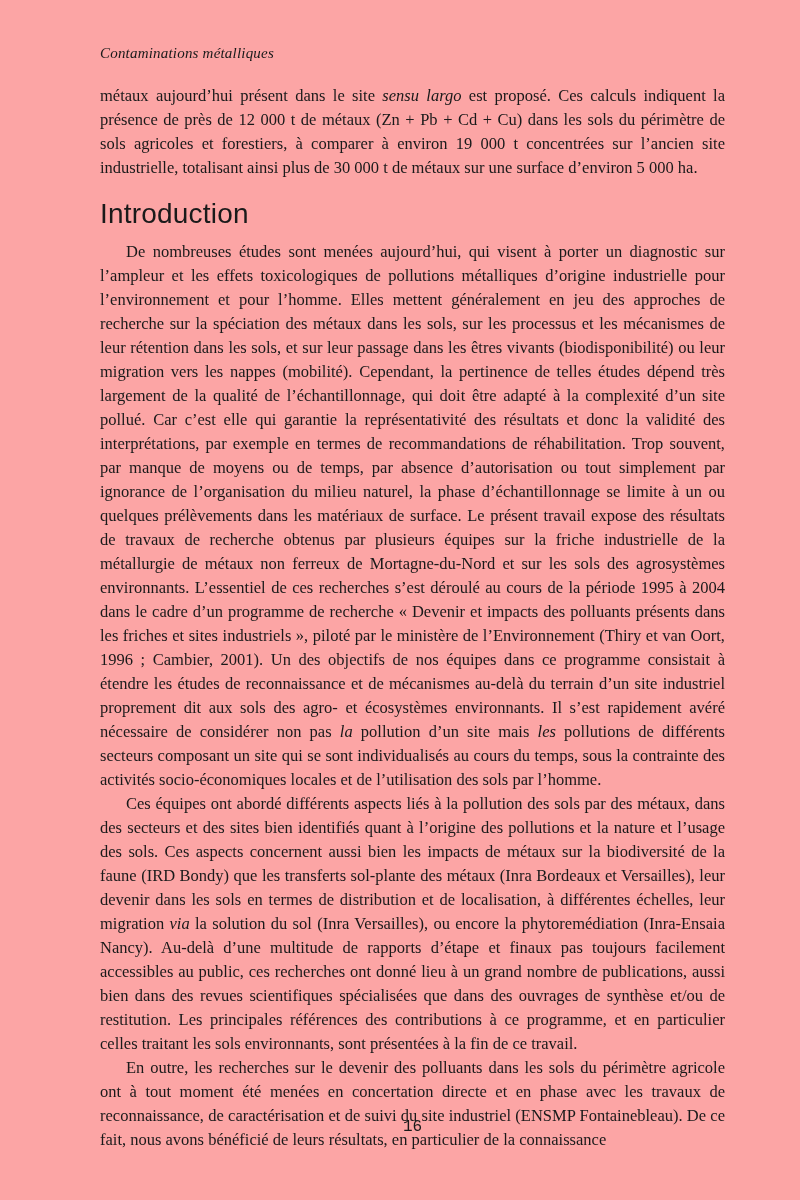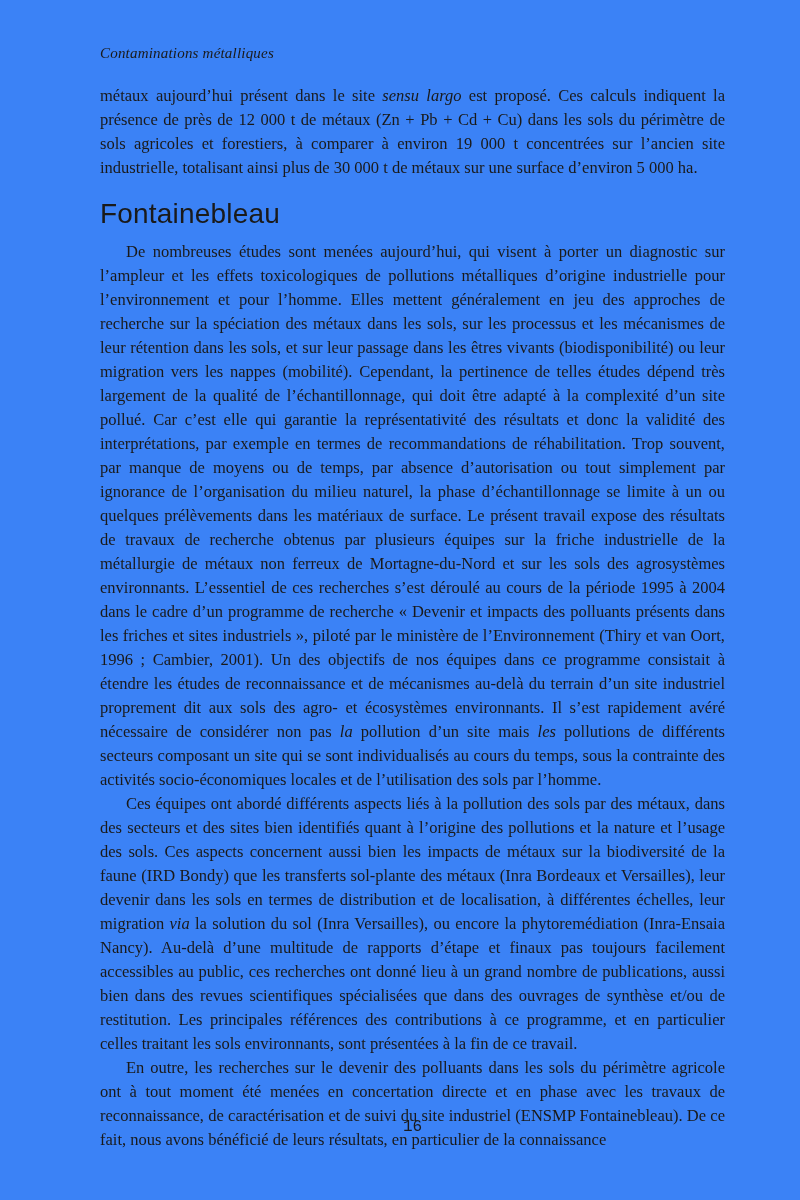--- a/index.html
+++ b/index.html
@@ -4,21 +4,21 @@
 <style>
   html, body {
     margin: 0;
     padding: 0;
     background: #ffffff;
   }
   .page {
     position: relative;
     width: 800px;
     height: 1200px;
-    background: #3b82f6;
+    background: #fca5a5;
     color: #1a1a1a;
     font-family: "Liberation Serif", serif;
     overflow: hidden;
   }
   .running-header {
     position: absolute;
     top: 45px;
     left: 100px;
     font-style: italic;
     font-size: 15px;
@@ -66,21 +66,21 @@
 <body>
 
 <div class="page">
 
   <div class="running-header">Contaminations métalliques</div>
 
   <div class="text-block">
 
     <p class="para continuation"><span>métaux aujourd’hui présent dans le site </span><em>sensu largo</em><span> est proposé. Ces calculs indiquent la présence de près de 12&nbsp;000 t de métaux (Zn&nbsp;+&nbsp;Pb&nbsp;+&nbsp;Cd&nbsp;+&nbsp;Cu) dans les sols du périmètre de sols agricoles et forestiers, à comparer à environ 19&nbsp;000 t concentrées sur l’ancien site industrielle, totalisant ainsi plus de 30&nbsp;000 t de métaux sur une surface d’environ 5&nbsp;000 ha.</span></p>
 
-    <h1 class="section-heading">Fontainebleau</h1>
+    <h1 class="section-heading">Introduction</h1>
 
     <p class="para"><span>De nombreuses études sont menées aujourd’hui, qui visent à porter un diagnostic sur l’ampleur et les effets toxicologiques de pollutions métalliques d’origine industrielle pour l’environnement et pour l’homme. Elles mettent généralement en jeu des approches de recherche sur la spéciation des métaux dans les sols, sur les processus et les mécanismes de leur rétention dans les sols, et sur leur passage dans les êtres vivants (biodisponibilité) ou leur migration vers les nappes (mobilité). Cependant, la pertinence de telles études dépend très largement de la qualité de l’échantillonnage, qui doit être adapté à la complexité d’un site pollué. Car c’est elle qui garantie la représentativité des résultats et donc la validité des interprétations, par exemple en termes de recommandations de réhabilitation. Trop souvent, par manque de moyens ou de temps, par absence d’autorisation ou tout simplement par ignorance de l’organisation du milieu naturel, la phase d’échantillonnage se limite à un ou quelques prélèvements dans les matériaux de surface. Le présent travail expose des résultats de travaux de recherche obtenus par plusieurs équipes sur la friche industrielle de la métallurgie de métaux non ferreux de Mortagne-du-Nord et sur les sols des agrosystèmes environnants. L’essentiel de ces recherches s’est déroulé au cours de la période 1995 à 2004 dans le cadre d’un programme de recherche «&nbsp;Devenir et impacts des polluants présents dans les friches et sites industriels&nbsp;», piloté par le ministère de l’Environnement (Thiry et van Oort, 1996&nbsp;; Cambier, 2001). Un des objectifs de nos équipes dans ce programme consistait à étendre les études de reconnaissance et de mécanismes au-delà du terrain d’un site industriel proprement dit aux sols des agro- et écosystèmes environnants. Il s’est rapidement avéré nécessaire de considérer non pas </span><em>la</em><span> pollution d’un site mais </span><em>les</em><span> pollutions de différents secteurs composant un site qui se sont individualisés au cours du temps, sous la contrainte des activités socio-économiques locales et de l’utilisation des sols par l’homme.</span></p>
 
     <p class="para"><span>Ces équipes ont abordé différents aspects liés à la pollution des sols par des métaux, dans des secteurs et des sites bien identifiés quant à l’origine des pollutions et la nature et l’usage des sols. Ces aspects concernent aussi bien les impacts de métaux sur la biodiversité de la faune (IRD Bondy) que les transferts sol-plante des métaux (Inra Bordeaux et Versailles), leur devenir dans les sols en termes de distribution et de localisation, à différentes échelles, leur migration </span><em>via</em><span> la solution du sol (Inra Versailles), ou encore la phytoremédiation (Inra-Ensaia Nancy). Au-delà d’une multitude de rapports d’étape et finaux pas toujours facilement accessibles au public, ces recherches ont donné lieu à un grand nombre de publications, aussi bien dans des revues scientifiques spécialisées que dans des ouvrages de synthèse et/ou de restitution. Les principales références des contributions à ce programme, et en particulier celles traitant les sols environnants, sont présentées à la fin de ce travail.</span></p>
 
     <p class="para"><span>En outre, les recherches sur le devenir des polluants dans les sols du périmètre agricole ont à tout moment été menées en concertation directe et en phase avec les travaux de reconnaissance, de caractérisation et de suivi du site industriel (ENSMP Fontainebleau). De ce fait, nous avons bénéficié de leurs résultats, en particulier de la connaissance</span></p>
 
   </div>
 
   <div class="page-number">16</div>

